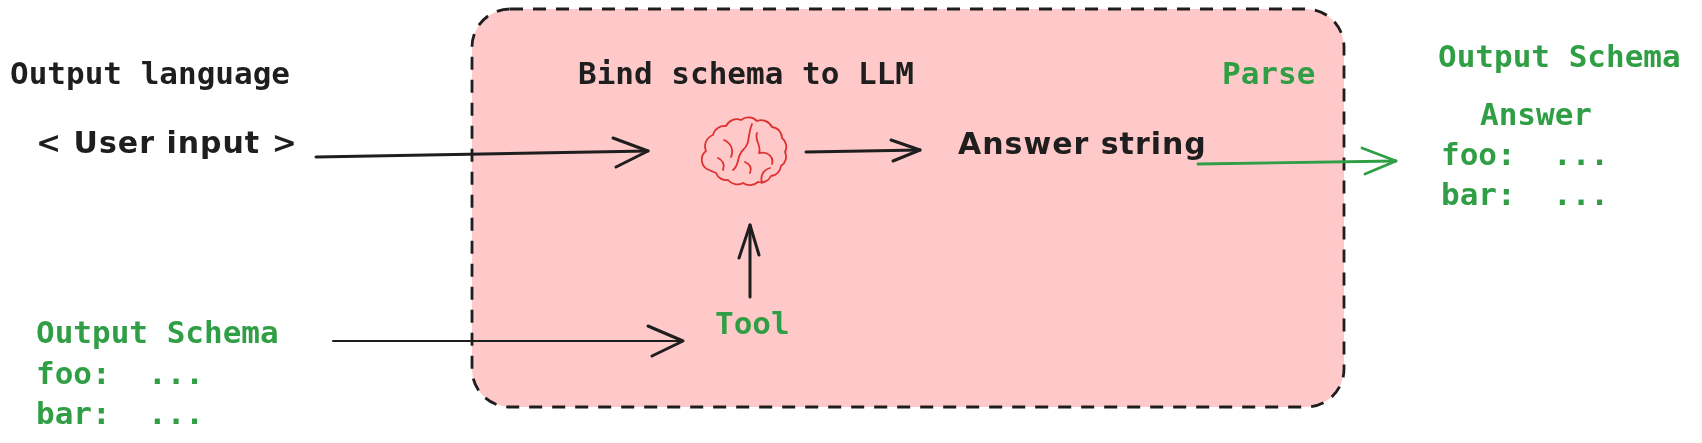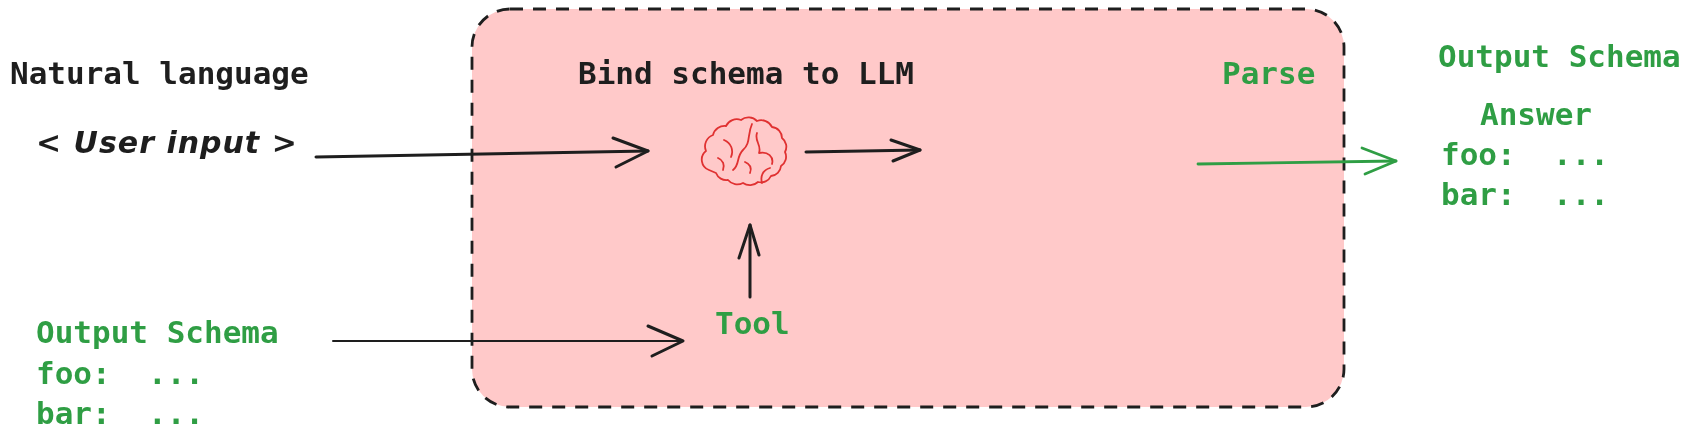--- a/index.html
+++ b/index.html
@@ -14,21 +14,20 @@
   #gfx { position: absolute; left: 0; top: 0; }
   .t { position: absolute; white-space: pre; line-height: 1.15; }
   .mono {
     font-family: "DejaVu Sans Mono", "Liberation Mono", monospace;
     font-weight: bold;
     font-size: 31px;
     letter-spacing: 0px;
   }
   .hand {
     font-family: "DejaVu Sans", "Liberation Sans", sans-serif;
-    font-style: italic;
     font-weight: 600;
     font-size: 30px;
     letter-spacing: 1px;
   }
   .ink   { color: #1e1e1e; }
   .green { color: #2f9e44; }
 </style>
 </head>
 <body>
 
@@ -81,29 +80,30 @@
                a11 11 0 0 1 -12 -7 z"></path>
       <path d="M752 124 C747 135 751 143 743 150 C736 157 740 165 733 170"></path>
       <path d="M724 140 C731 143 734 150 731 157"></path>
       <path d="M757 133 C754 141 762 145 759 153 C768 151 774 157 772 164"></path>
       <path d="M770 168 C763 170 760 176 762 183"></path>
       <path d="M718 158 C723 160 725 165 723 170"></path>
       <path d="M745 162 C750 164 752 168 750 173"></path>
     </g>
   </svg>
 
-  <div class="t mono ink" style="left:10px; top:56px;">Natural language</div>
+  <div class="t mono ink" style="left:10px; top:56px;">Output language</div>
   <div class="t hand ink" style="left:36px; top:126px;">&lt; User input &gt;</div>
 
   <div class="t mono green" style="left:36px; top:315px;">Output Schema</div>
   <div class="t mono green" style="left:36px; top:356px;">foo:  ...</div>
   <div class="t mono green" style="left:36px; top:396px;">bar:  ...</div>
 
   <div class="t mono green" style="left:1222px; top:56px;">Parse</div>
   <div class="t mono ink" style="left:578px; top:56px;">Bind schema to LLM</div>
+  <div class="t hand ink" style="left:958px; top:127px;">Answer string</div>
   <div class="t mono green" style="left:715px; top:306px;">Tool</div>
 
   <div class="t mono green" style="left:1438px; top:39px;">Output Schema</div>
   <div class="t mono green" style="left:1441px; top:97px;margin-left:39px;">Answer</div>
   <div class="t mono green" style="left:1441px; top:137px;">foo:  ...</div>
   <div class="t mono green" style="left:1441px; top:177px;">bar:  ...</div>
 
 </div>
 
 </body></html>

